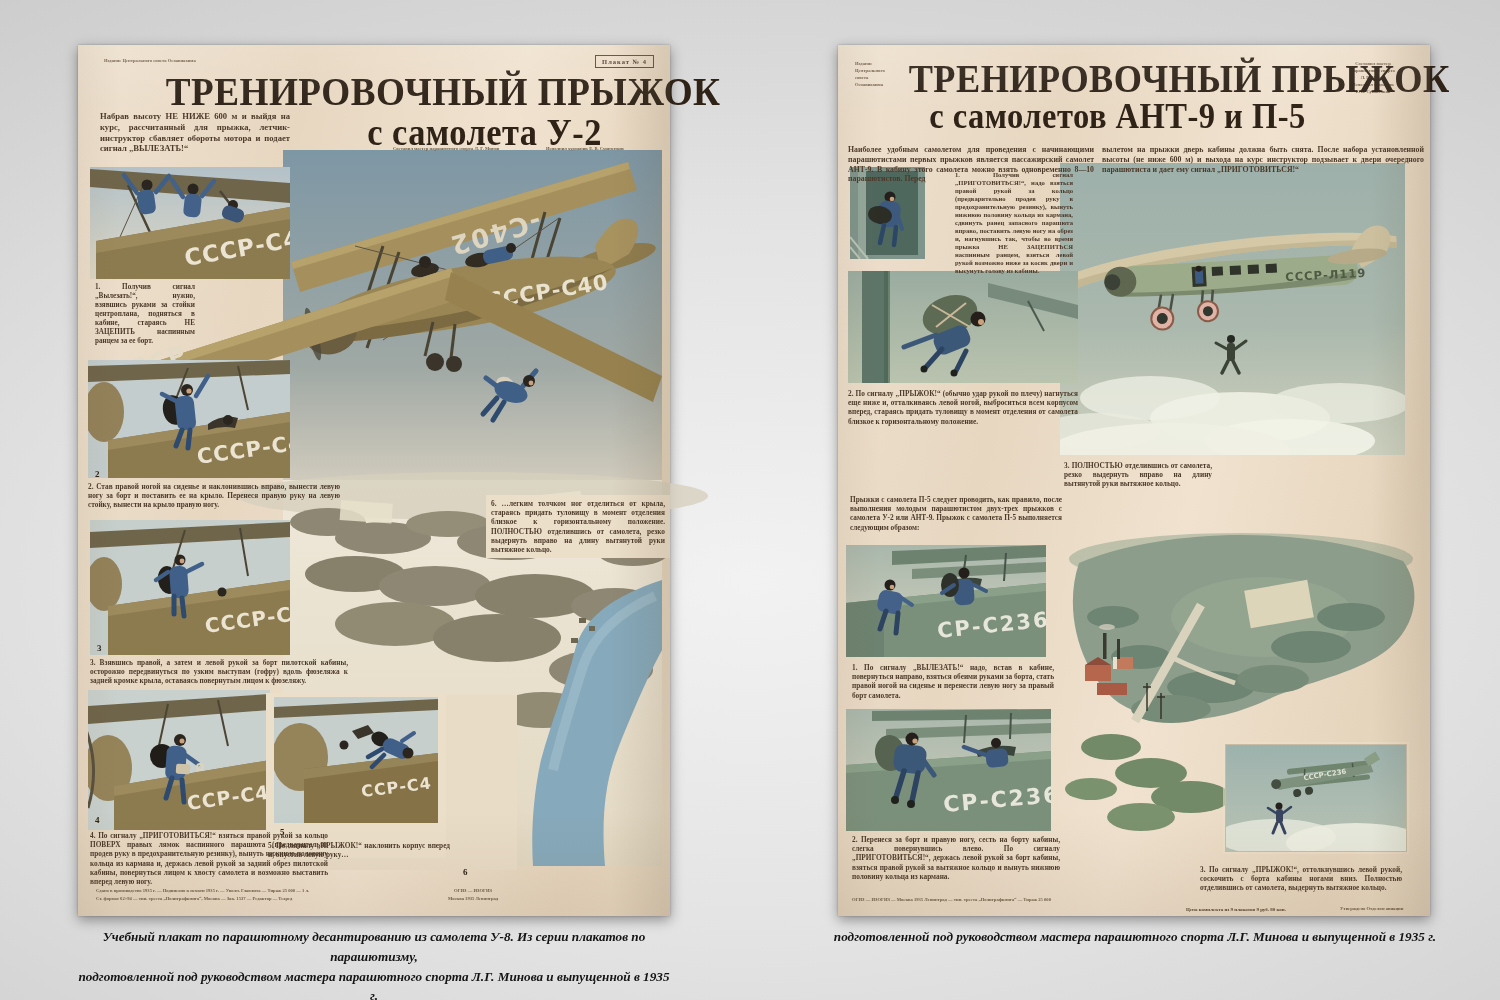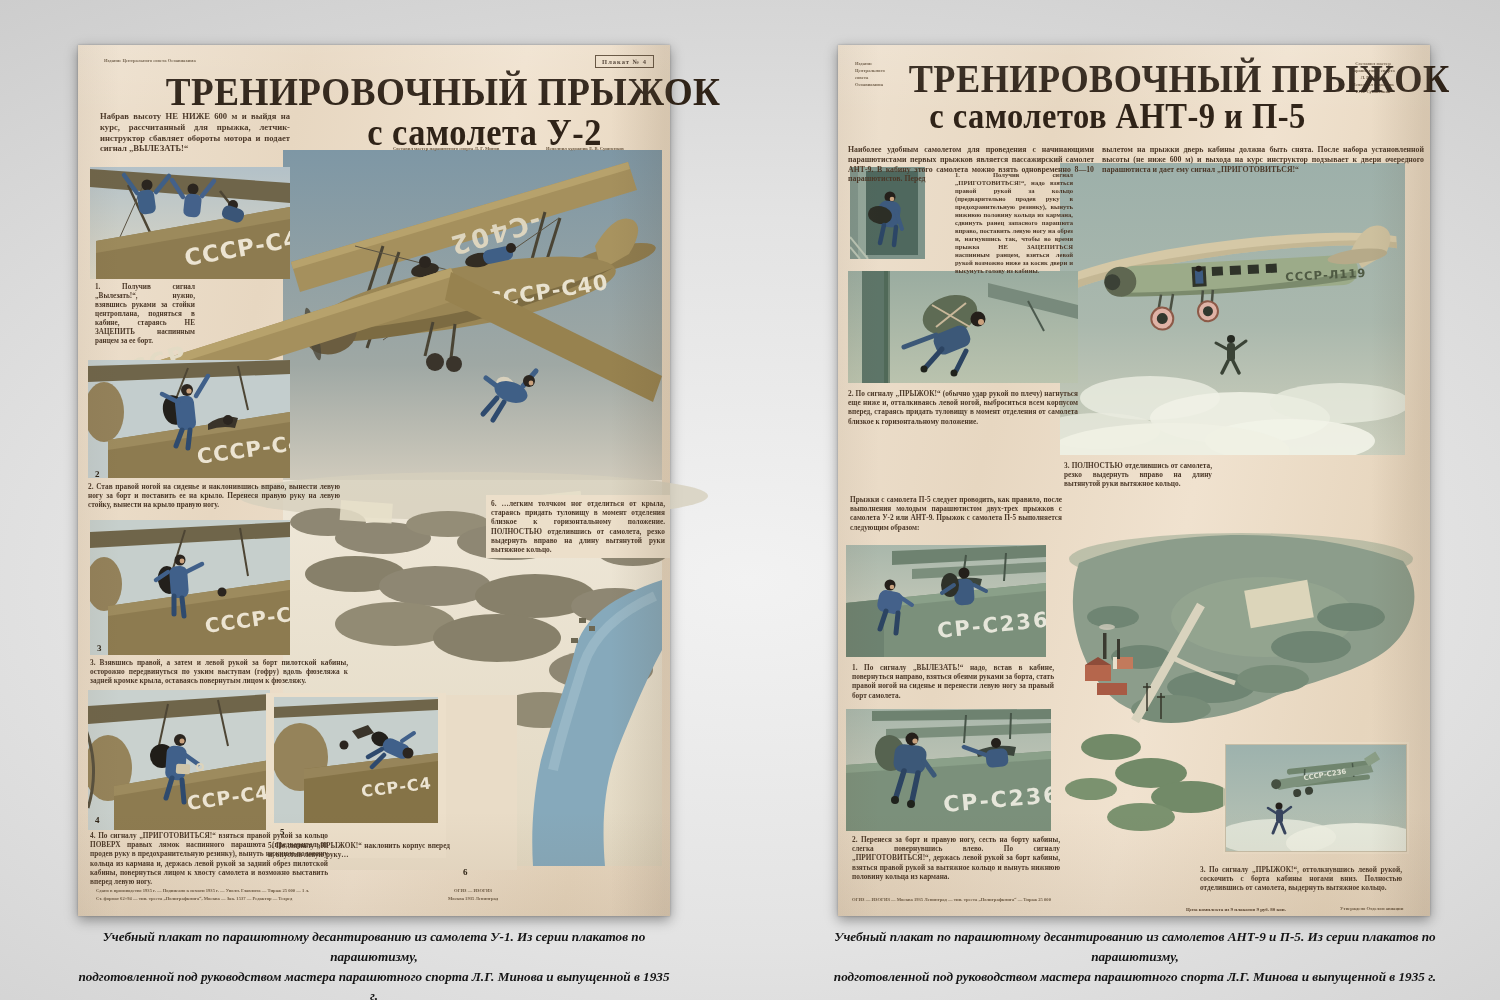--- a/index.html
+++ b/index.html
@@ -261,21 +261,21 @@
     <div class="cap" style="left:190px;top:796px;width:182px">5. По сигналу „ПРЫЖОК!“ наклонить корпус вперед и, опустив левую руку…</div>
     <div class="num" style="left:385px;top:822px">6</div>
 
     <span class="tiny" style="left:18px;top:843px;width:330px">Сдано в производство 1935 г. — Подписано к печати 1935 г. — Уполн. Главлита — Тираж 25 000 — 1 л.</span>
     <span class="tiny" style="left:18px;top:851px;width:330px">Ст. формат 62×94 — тип. треста „Полиграфкнига“, Москва — Зак. 1537 — Редактор — Техред</span>
     <span class="tiny" style="left:330px;top:843px;width:130px;text-align:center">ОГИЗ — ИЗОГИЗ</span>
     <span class="tiny" style="left:330px;top:851px;width:130px;text-align:center">Москва 1935 Ленинград</span>
   </div>
 
   <div class="pcap" style="left:78px;width:592px">
-    <div>Учебный плакат по парашютному десантированию из самолета У-1. Из серии плакатов по парашютизму,</div>
+    <div>Учебный плакат по парашютному десантированию из самолета У-8. Из серии плакатов по парашютизму,</div>
     <div>подготовленной под руководством мастера парашютного спорта Л.Г. Минова и выпущенной в 1935 г.</div>
   </div>
 
   <div class="poster pr">
     <div class="tiny" style="left:17px;top:16px;width:64px">
       <span style="display:block">Издание</span>
       <span style="display:block">Центрального</span>
       <span style="display:block">совета</span>
       <span style="display:block">Осоавиахима</span>
     </div>
@@ -533,17 +533,16 @@
       </svg>
     </div>
     <div class="cap" style="left:362px;top:820px;width:202px">3. По сигналу „ПРЫЖОК!“, оттолкнувшись левой рукой, соскочить с борта кабины ногами вниз. Полностью отделившись от самолета, выдернуть вытяжное кольцо.</div>
 
     <span class="tiny" style="left:348px;top:861px;font-size:5px;color:#55412e">Цена комплекта из 9 плакатов 9 руб. 80 коп.</span>
     <span class="tiny" style="left:502px;top:861px;width:84px">Утверждено Отделом авиации</span>
     <span class="tiny" style="left:14px;top:852px;width:300px">ОГИЗ — ИЗОГИЗ — Москва 1935 Ленинград — тип. треста „Полиграфкнига“ — Тираж 25 000</span>
   </div>
 
   <div class="pcap" style="left:830px;width:610px">
-    <div>Учебный плакат по парашютному десантированию из самолетов АНТ-9 и П-5. Из серии плакатов по парашютизму,</div>
     <div>подготовленной под руководством мастера парашютного спорта Л.Г. Минова и выпущенной в 1935 г.</div>
   </div>
 
 </div>
 
 </body></html>

